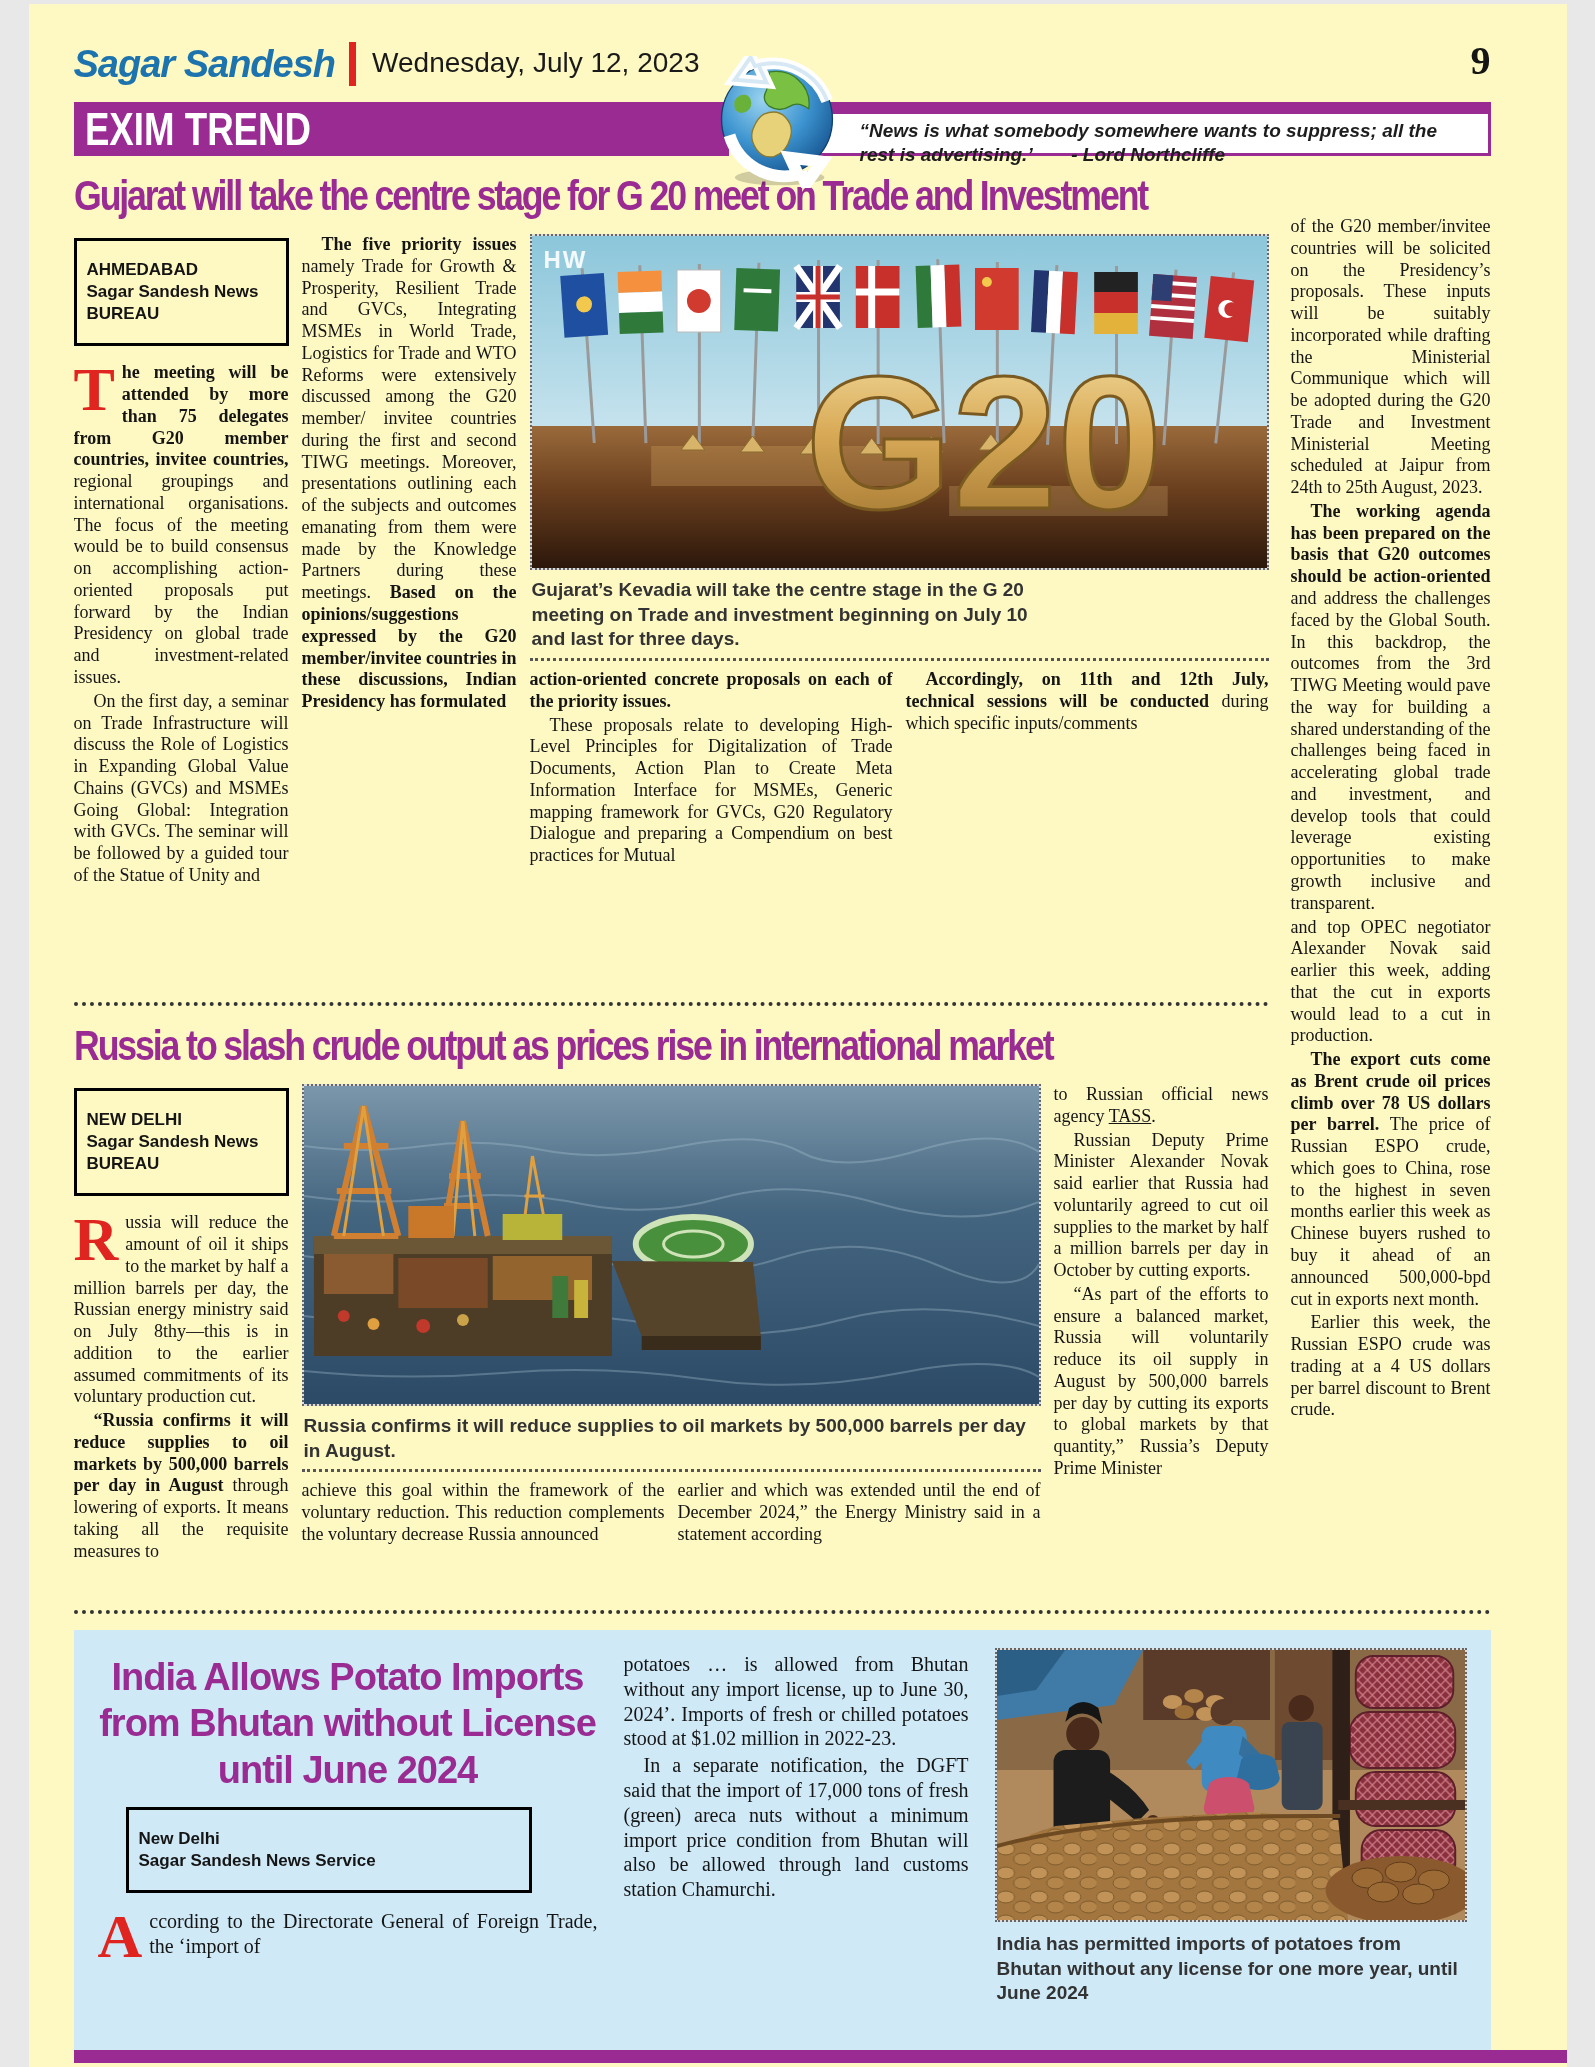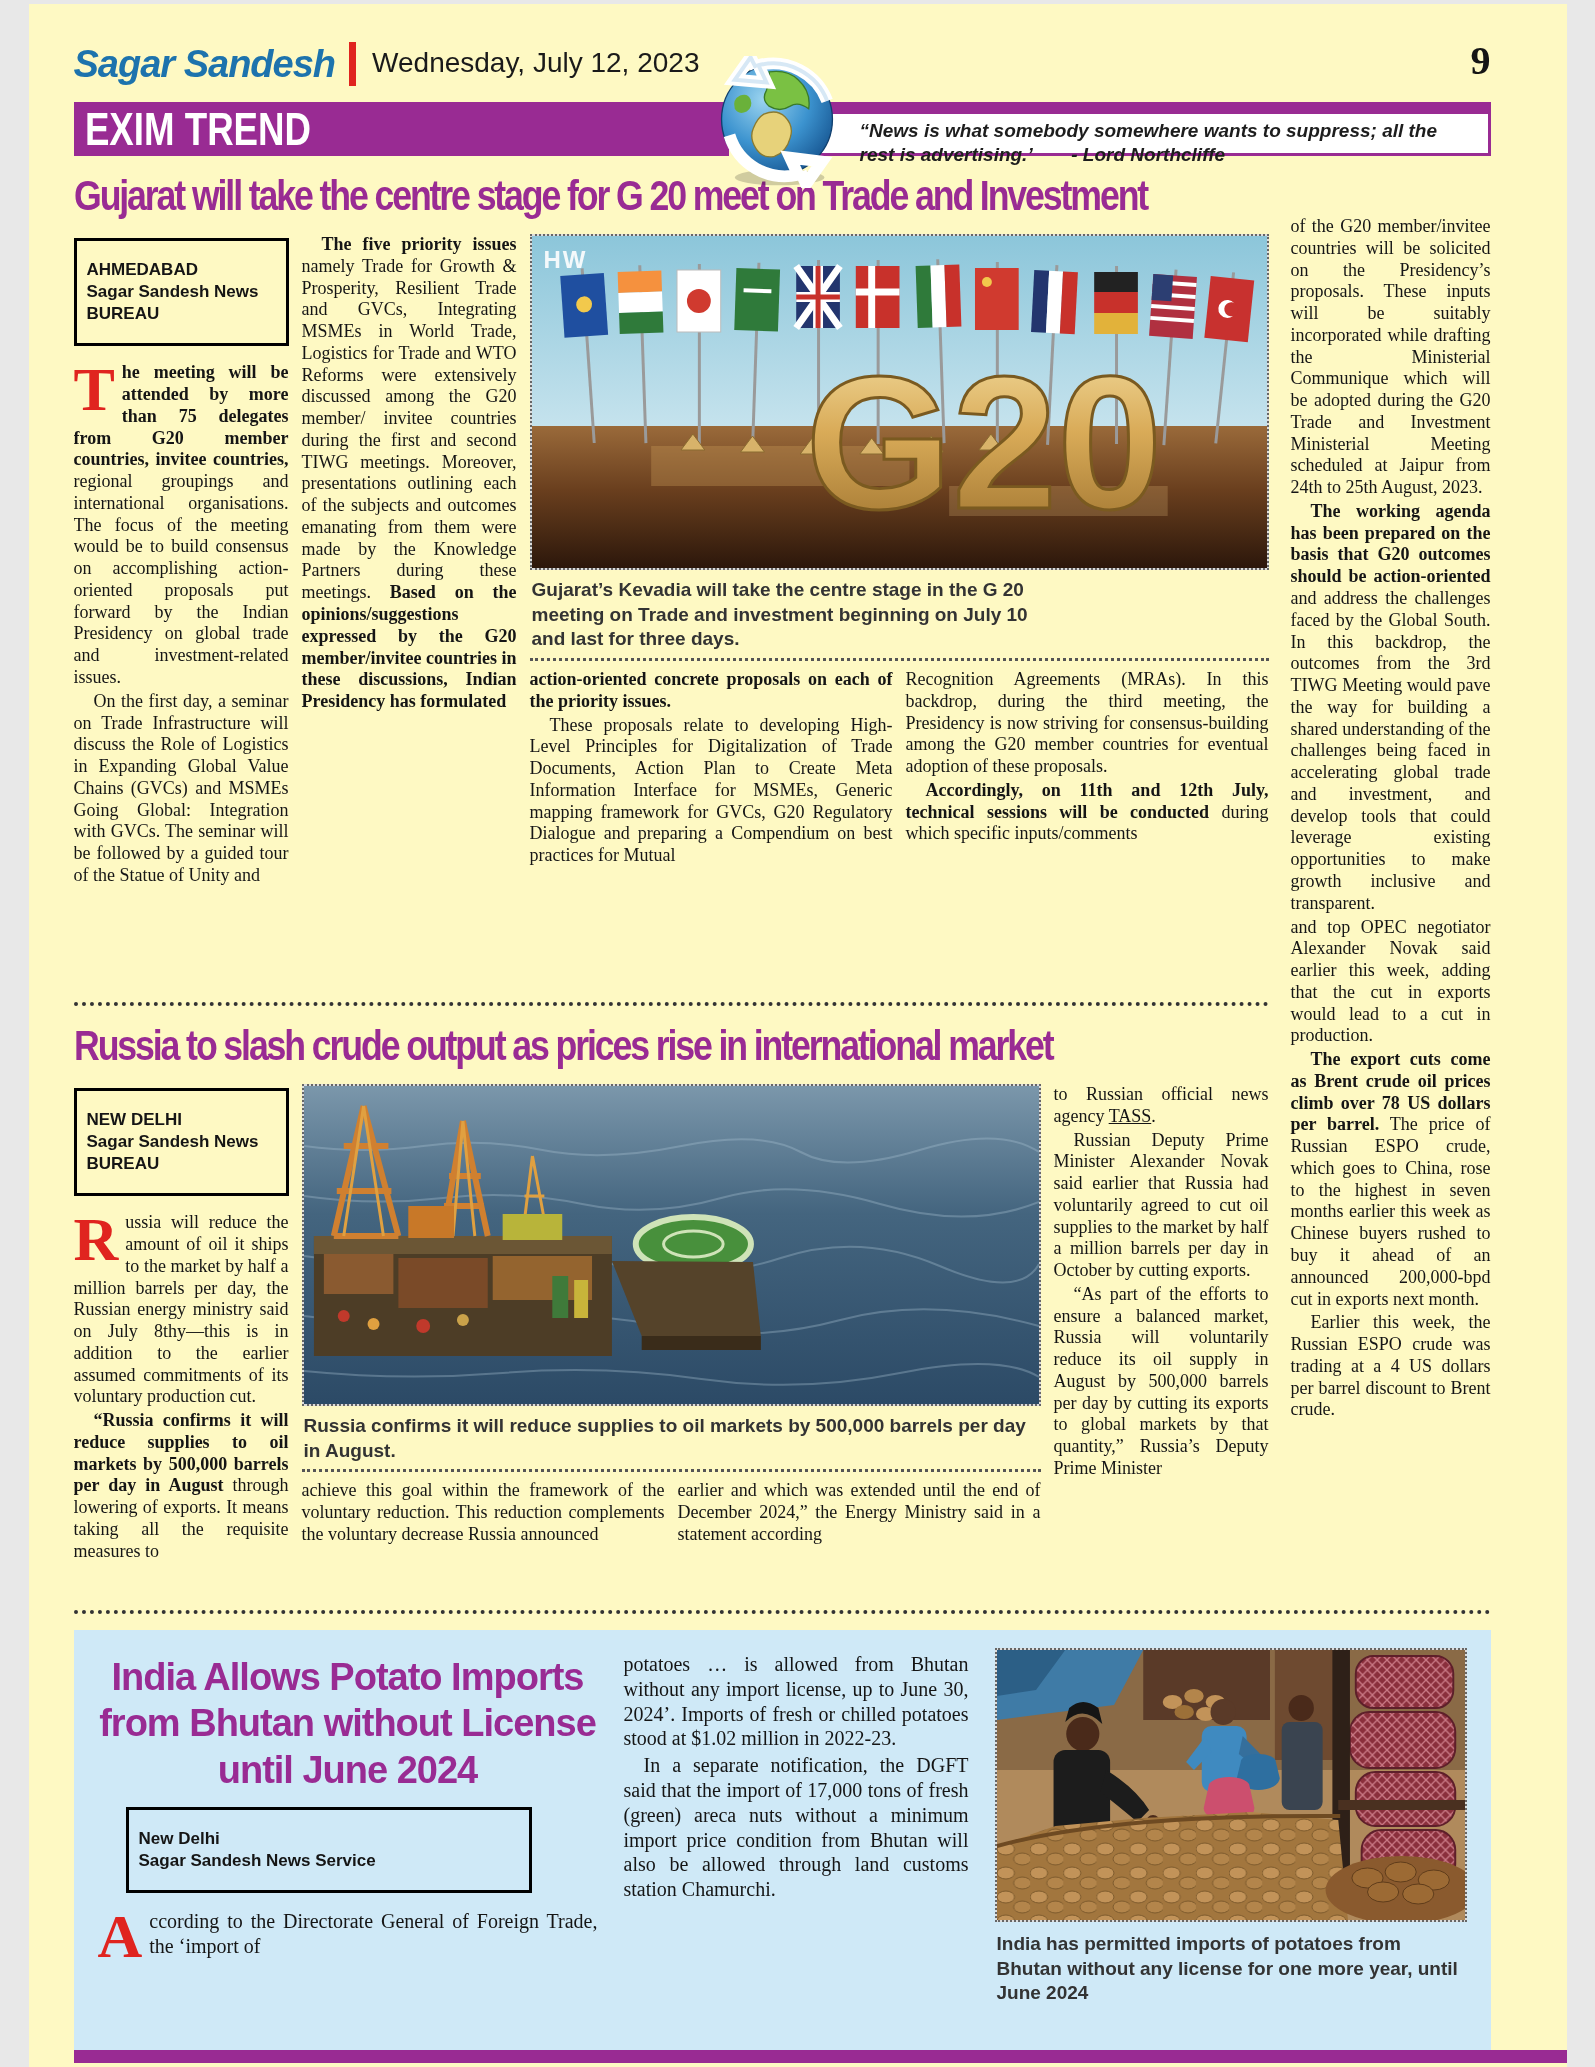--- a/index.html
+++ b/index.html
@@ -244,21 +244,20 @@
               <span class="watermark">HW</span>
             </div>
             <p class="cap cap1">Gujarat’s Kevadia will take the centre stage in the G 20 meeting on Trade and investment beginning on July 10 and last for three days.</p>
             <div class="dotrule"></div>
             <div class="row">
               <div class="subcol">
                 <p class="jp b">action-oriented concrete proposals on each of the priority issues.</p>
                 <p class="jp ind">These proposals relate to developing High-Level Principles for Digitalization of Trade Documents, Action Plan to Create Meta Information Interface for MSMEs, Generic mapping framework for GVCs, G20 Regulatory Dialogue and preparing a Compendium on best practices for Mutual</p>
               </div>
               <div class="subcol">
-                <p class="jp">Recognition Agreements (MRAs). In this backdrop, during the third meeting, the Presidency is now striving for consensus-building among the G20 member countries for eventual adoption of these proposals.</p>
                 <p class="jp ind"><b>Accordingly, on 11th and 12th July, technical sessions will be conducted</b><span> during which specific inputs/comments</span></p>
               </div>
             </div>
           </div>
         </div>
 
         <div class="dotsep"></div>
 
         <h1 class="hl hl2">Russia to slash crude output as prices rise in international market</h1>
         <div class="row a2row">
@@ -337,21 +336,21 @@
             <p class="jp ind">Russian Deputy Prime Minister Alexander Novak said earlier that Russia had voluntarily agreed to cut oil supplies to the market by half a million barrels per day in October by cutting exports.</p>
             <p class="jp ind">“As part of the efforts to ensure a balanced market, Russia will voluntarily reduce its oil supply in August by 500,000 barrels per day by cutting its exports to global markets by that quantity,” Russia’s Deputy Prime Minister</p>
           </div>
         </div>
       </div>
 
       <div class="rail">
         <p class="jp">of the G20 member/invitee countries will be solicited on the Presidency’s proposals. These inputs will be suitably incorporated while drafting the Ministerial Communique which will be adopted during the G20 Trade and Investment Ministerial Meeting scheduled at Jaipur from 24th to 25th August, 2023.</p>
         <p class="jp ind"><b>The working agenda has been prepared on the basis that G20 outcomes should be action-oriented</b><span> and address the challenges faced by the Global South. In this backdrop, the outcomes from the 3rd TIWG Meeting would pave the way for building a shared understanding of the challenges being faced in accelerating global trade and investment, and develop tools that could leverage existing opportunities to make growth inclusive and transparent.</span></p>
         <p class="jp">and top OPEC negotiator Alexander Novak said earlier this week, adding that the cut in exports would lead to a cut in production.</p>
-        <p class="jp ind"><b>The export cuts come as Brent crude oil prices climb over 78 US dollars per barrel.</b><span> The price of Russian ESPO crude, which goes to China, rose to the highest in seven months earlier this week as Chinese buyers rushed to buy it ahead of an announced 200,000-bpd cut in exports next month.</span></p>
+        <p class="jp ind"><b>The export cuts come as Brent crude oil prices climb over 78 US dollars per barrel.</b><span> The price of Russian ESPO crude, which goes to China, rose to the highest in seven months earlier this week as Chinese buyers rushed to buy it ahead of an announced 500,000-bpd cut in exports next month.</span></p>
         <p class="jp ind">Earlier this week, the Russian ESPO crude was trading at a 4 US dollars per barrel discount to Brent crude.</p>
       </div>
     </div>
 
     <div class="dotsep"></div>
 
     <div class="potato-box">
       <div class="pb-left">
         <h2 class="hl3">India Allows Potato Imports from Bhutan without License until June 2024</h2>
         <div class="byline byline3">

